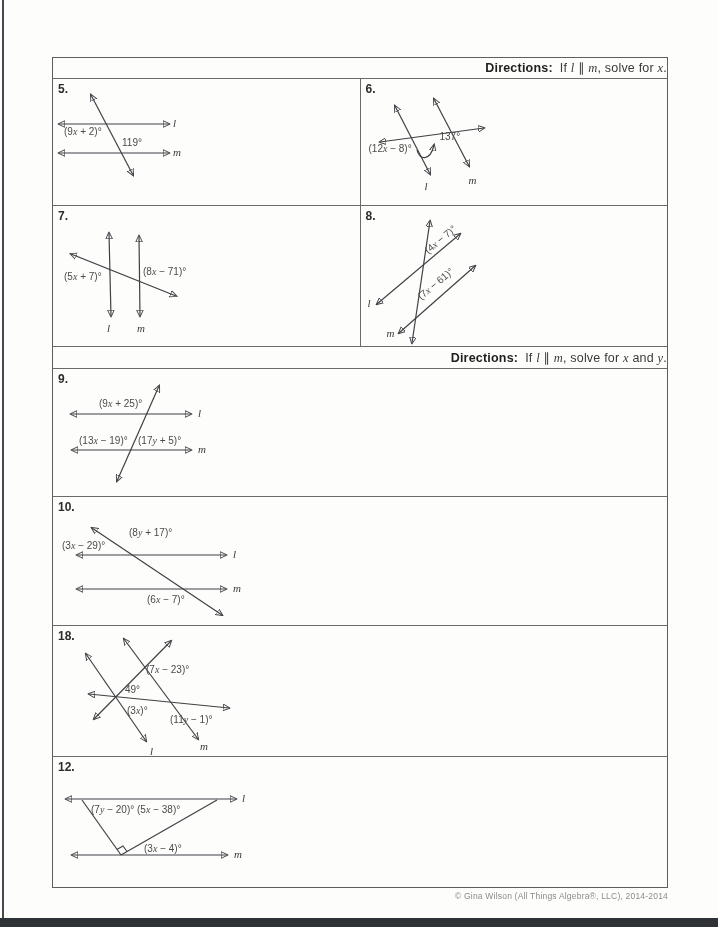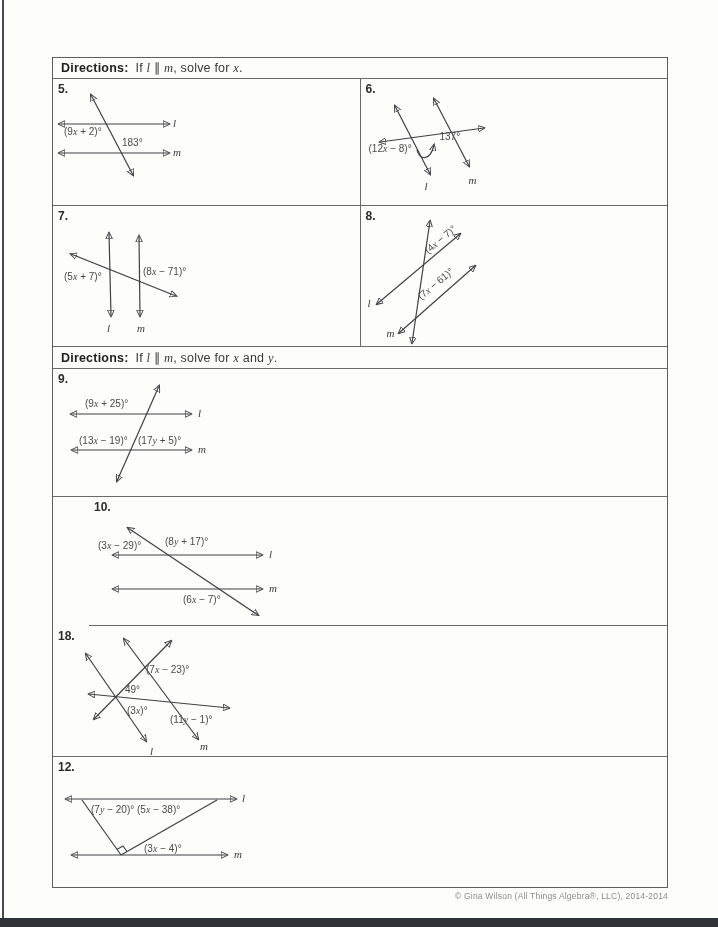--- a/index.html
+++ b/index.html
@@ -8,21 +8,21 @@
     background:#fdfdfc;
     font-family:"Liberation Sans",sans-serif;
     color:#3d3d3d;
   }
   .scan-edge{position:absolute;left:2px;top:0;width:2px;height:919px;background:#45484c;}
   .bottom-bar{position:absolute;left:0;top:918px;width:718px;height:9px;background:#2e3135;}
 
   .sheet{position:absolute;left:52px;top:57px;width:614px;border:1px solid #5e5e5e;background:#fdfdfc;}
   .row{position:relative;border-bottom:1px solid #6a6a6a;box-sizing:border-box;display:flex;}
   .row:last-child{border-bottom:none;}
-  .dir-row{height:21px;align-items:center;padding-left:8px;font-size:12.5px;letter-spacing:.2px;}
+  .dir-row{height:21px;align-items:center;padding-left:8px;font-size:12.5px;letter-spacing:.2px;justify-content:flex-end;}
   .dir-row.d2{height:22px;}
   .dir-label{font-weight:bold;color:#1f1f1f;margin-right:7px;}
   .dir-text{color:#3a3a3a;}
   .dir-text i, .alabel i{font-family:"Liberation Serif",serif;font-style:italic;}
 
   .cell{position:relative;box-sizing:border-box;flex:1;}
   .cell.split{border-right:1px solid #6a6a6a;}
   .pnum{position:absolute;left:5px;top:3px;font-size:12px;font-weight:bold;color:#2c2c2c;}
   .diagram{position:absolute;left:0;top:0;}
   svg line, svg path{stroke:#3f4144;stroke-width:1.2;fill:none;}
@@ -52,21 +52,21 @@
         <defs>
             <marker id="a5" viewBox="0 0 10 10" refX="7.5" refY="5" markerWidth="6.5" markerHeight="6.5" orient="auto-start-reverse">
               <path d="M0,0.8 L9,5 L0,9.2 z" fill="#3f4144" stroke="none"></path>
             </marker>
           </defs>
         <line x1="6" y1="45" x2="116" y2="45" marker-start="url(#a5)" marker-end="url(#a5)"></line>
         <line x1="6" y1="74" x2="116" y2="74" marker-start="url(#a5)" marker-end="url(#a5)"></line>
         <line x1="38" y1="16" x2="80" y2="96" marker-start="url(#a5)" marker-end="url(#a5)"></line>
       </svg>
       <span class="alabel" style="left:11px;top:47px;">(9<i>x</i> + 2)°</span>
-      <span class="alabel" style="left:69px;top:58px;">183°</span>
+      <span class="alabel" style="left:69px;top:58px;">119°</span>
       <span class="lname" style="left:120px;top:39px;">l</span>
       <span class="lname" style="left:120px;top:68px;">m</span>
     </div>
     <div class="cell">
       <span class="pnum">6.</span>
       <svg class="diagram" width="306" height="126" viewBox="0 0 306 126">
         <defs>
             <marker id="a6" viewBox="0 0 10 10" refX="7.5" refY="5" markerWidth="6.5" markerHeight="6.5" orient="auto-start-reverse">
               <path d="M0,0.8 L9,5 L0,9.2 z" fill="#3f4144" stroke="none"></path>
             </marker>
@@ -131,43 +131,43 @@
       <svg class="diagram" width="614" height="127" viewBox="0 0 614 127">
         <defs>
             <marker id="a9" viewBox="0 0 10 10" refX="7.5" refY="5" markerWidth="6.5" markerHeight="6.5" orient="auto-start-reverse">
               <path d="M0,0.8 L9,5 L0,9.2 z" fill="#3f4144" stroke="none"></path>
             </marker>
           </defs>
         <line x1="18" y1="45" x2="138" y2="45" marker-start="url(#a9)" marker-end="url(#a9)"></line>
         <line x1="19" y1="81" x2="138" y2="81" marker-start="url(#a9)" marker-end="url(#a9)"></line>
         <line x1="64" y1="112" x2="106" y2="17" marker-start="url(#a9)" marker-end="url(#a9)"></line>
       </svg>
-      <span class="alabel" style="left:32px;top:29px;">(9<i>x</i> + 25)°</span>
+      <span class="alabel" style="left:46px;top:29px;">(9<i>x</i> + 25)°</span>
       <span class="alabel" style="left:26px;top:66px;">(13<i>x</i> − 19)°</span>
       <span class="alabel" style="left:85px;top:66px;">(17<i>y</i> + 5)°</span>
       <span class="lname" style="left:145px;top:39px;">l</span>
       <span class="lname" style="left:145px;top:75px;">m</span>
     </div>
   </div>
 
-  <div class="row" style="height:129px;margin-left:36px;">
+  <div class="row" style="height:129px;">
     <div class="cell">
       <span class="pnum">10.</span>
       <svg class="diagram" width="614" height="128" viewBox="0 0 614 128">
         <defs>
             <marker id="a10" viewBox="0 0 10 10" refX="7.5" refY="5" markerWidth="6.5" markerHeight="6.5" orient="auto-start-reverse">
               <path d="M0,0.8 L9,5 L0,9.2 z" fill="#3f4144" stroke="none"></path>
             </marker>
           </defs>
         <line x1="24" y1="58" x2="173" y2="58" marker-start="url(#a10)" marker-end="url(#a10)"></line>
         <line x1="24" y1="92" x2="173" y2="92" marker-start="url(#a10)" marker-end="url(#a10)"></line>
         <line x1="39" y1="31" x2="169" y2="118" marker-start="url(#a10)" marker-end="url(#a10)"></line>
       </svg>
       <span class="alabel" style="left:9px;top:43px;">(3<i>x</i> − 29)°</span>
-      <span class="alabel" style="left:76px;top:39px;">(8<i>y</i> + 17)°</span>
+      <span class="alabel" style="left:76px;top:30px;">(8<i>y</i> + 17)°</span>
       <span class="alabel" style="left:94px;top:97px;">(6<i>x</i> − 7)°</span>
       <span class="lname" style="left:180px;top:52px;">l</span>
       <span class="lname" style="left:180px;top:86px;">m</span>
     </div>
   </div>
 
   <div class="row" style="height:131px;">
     <div class="cell">
       <span class="pnum">18.</span>
       <svg class="diagram" width="614" height="130" viewBox="0 0 614 130">

